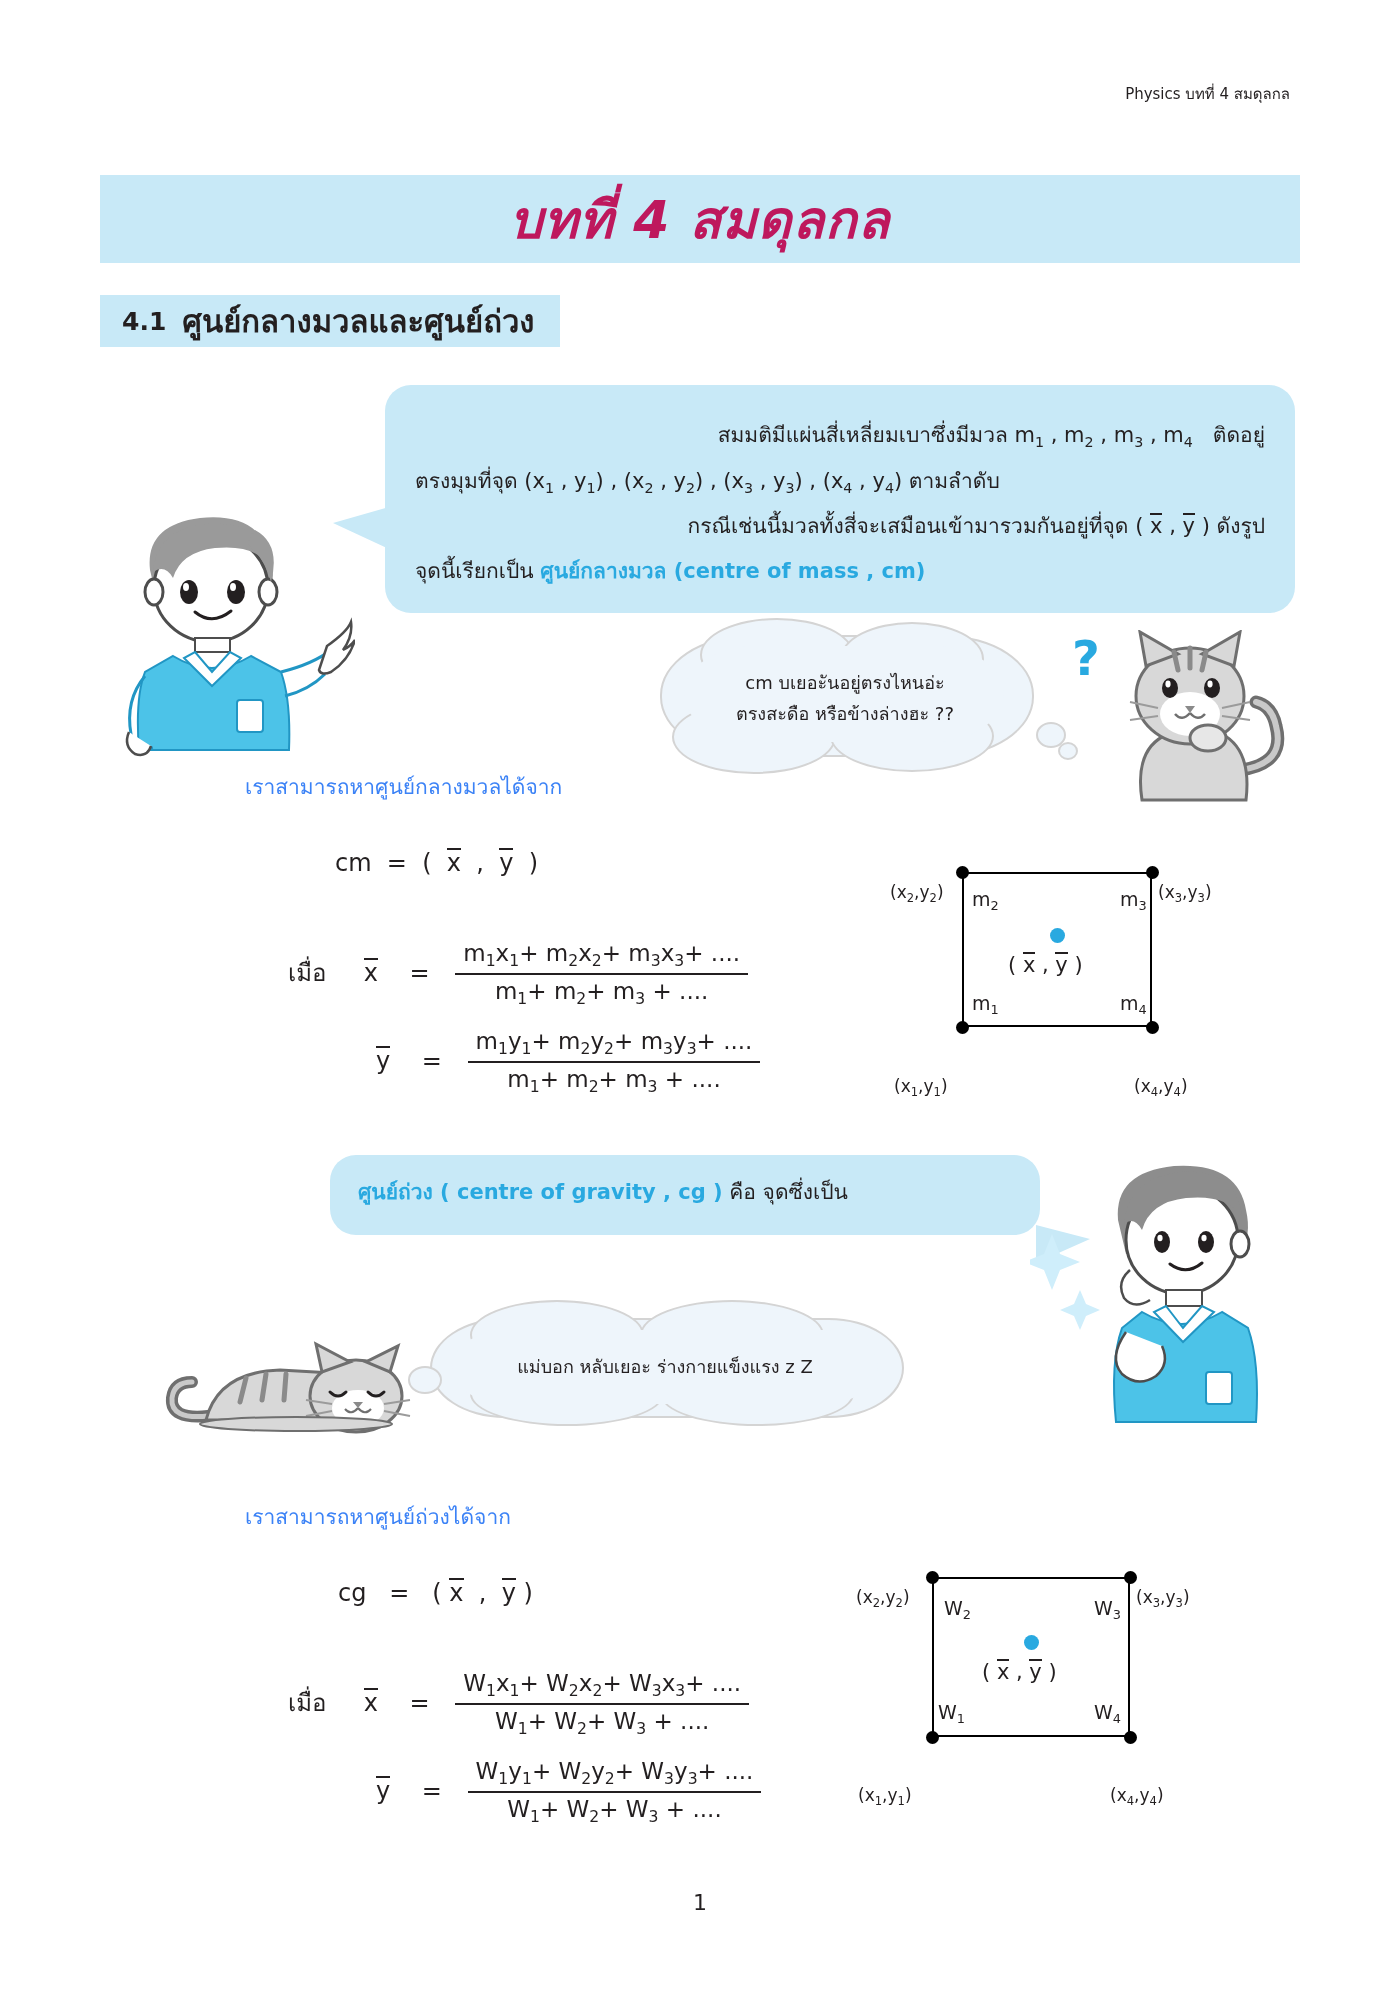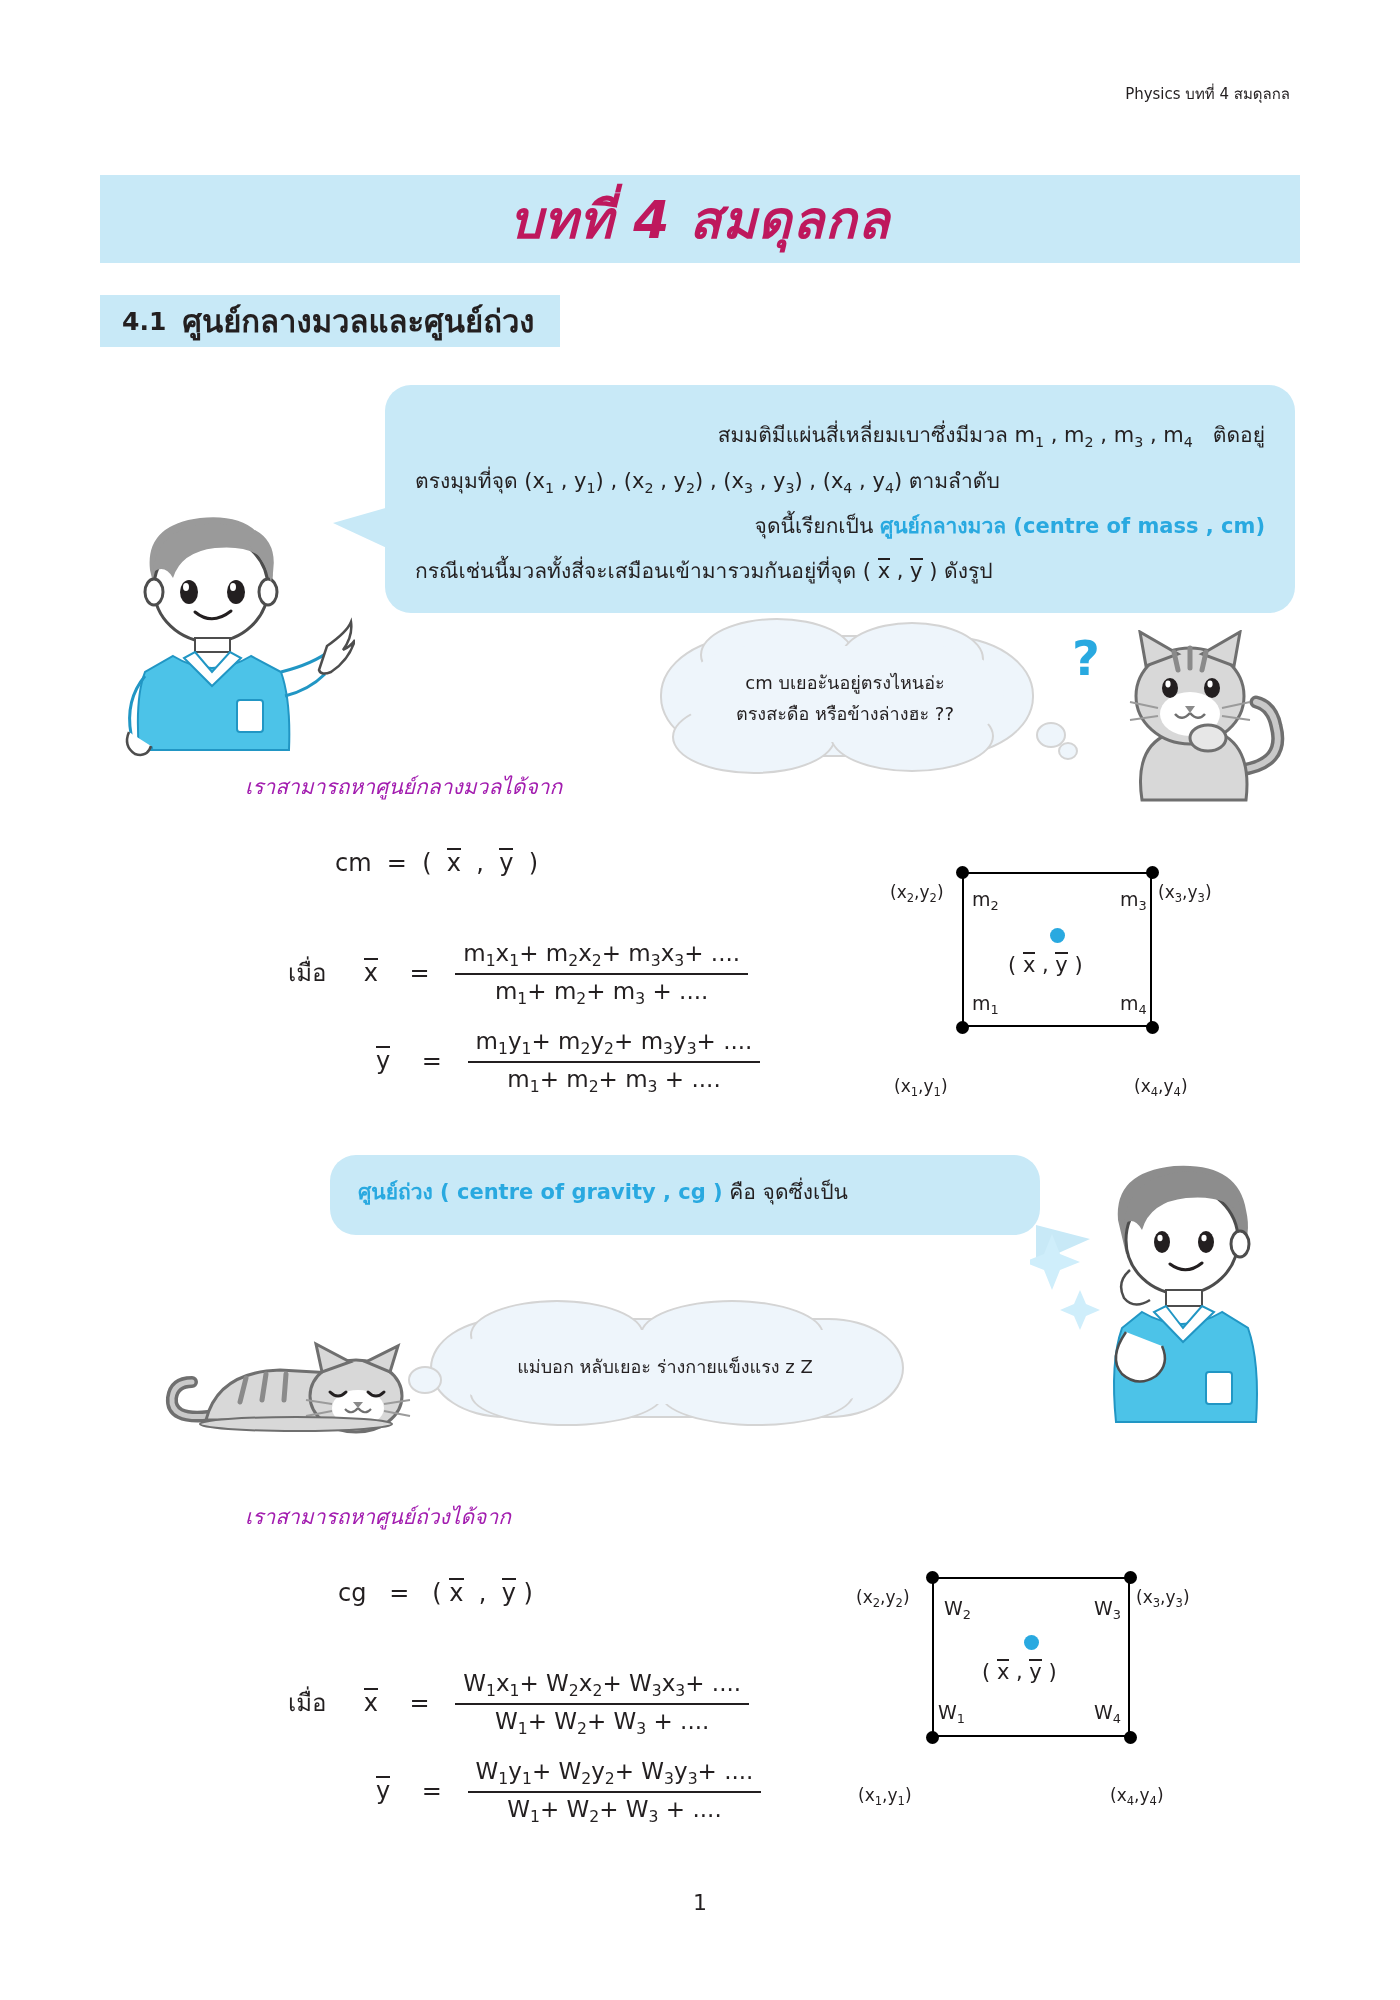--- a/index.html
+++ b/index.html
@@ -146,23 +146,22 @@
     position: absolute;
     background: #eef5fb;
     border: 2px solid #d4d4d4;
     border-radius: 50%;
   }
 
   
   .body-text {
     position: absolute;
     font-size: 21px;
-    color: #a21caf;
-    white-space: nowrap;
-    font-style: italic;
+    color: #3b82f6;
+    white-space: nowrap;
   }
 
   
   .formula {
     position: absolute;
     font-size: 24px;
     color: #231f20;
     white-space: nowrap;
   }
   .frac {
@@ -292,24 +291,24 @@
 
   <div class="bubble1">
     <div class="tail"></div>
     <p>
       สมมติมีแผ่นสี่เหลี่ยมเบาซึ่งมีมวล m<sub>1</sub> , m<sub>2</sub> , m<sub>3</sub> , m<sub>4</sub>&nbsp;&nbsp; ติดอยู่
     </p>
     <p style="text-align:left;">
       ตรงมุมที่จุด (x<sub>1</sub> , y<sub>1</sub>) , (x<sub>2</sub> , y<sub>2</sub>) , (x<sub>3</sub> , y<sub>3</sub>) , (x<sub>4</sub> , y<sub>4</sub>)  ตามลำดับ
     </p>
     <p>
-      <span>จุดนี้เรียกเป็น </span><span class="accent">ศูนย์กลางมวล (centre of mass , cm)</span>
+      กรณีเช่นนี้มวลทั้งสี่จะเสมือนเข้ามารวมกันอยู่ที่จุด ( <span class="ovl">x</span> , <span class="ovl">y</span> ) ดังรูป
     </p>
     <p>
-      กรณีเช่นนี้มวลทั้งสี่จะเสมือนเข้ามารวมกันอยู่ที่จุด ( <span class="ovl">x</span> , <span class="ovl">y</span> ) ดังรูป
+      <span>จุดนี้เรียกเป็น </span><span class="accent">ศูนย์กลางมวล (centre of mass , cm)</span>
     </p>
   </div>
 
   <div class="cloud" style="left:660px; top:635px; width:370px; height:118px;"></div>
   <div class="cloud" style="left:700px; top:618px; width:150px; height:70px; border-radius:50%;"></div>
   <div class="cloud" style="left:840px; top:622px; width:140px; height:70px; border-radius:50%;"></div>
   <div class="cloud" style="left:672px; top:700px; width:160px; height:70px; border-radius:50%;"></div>
   <div class="cloud" style="left:830px; top:700px; width:160px; height:68px; border-radius:50%;"></div>
   <div class="cloud" style="left:684px; top:646px; width:320px; height:96px; background:#eef5fb; border:none;"></div>
   <div class="cloud-dot" style="left:1036px; top:722px; width:26px; height:22px;"></div>

